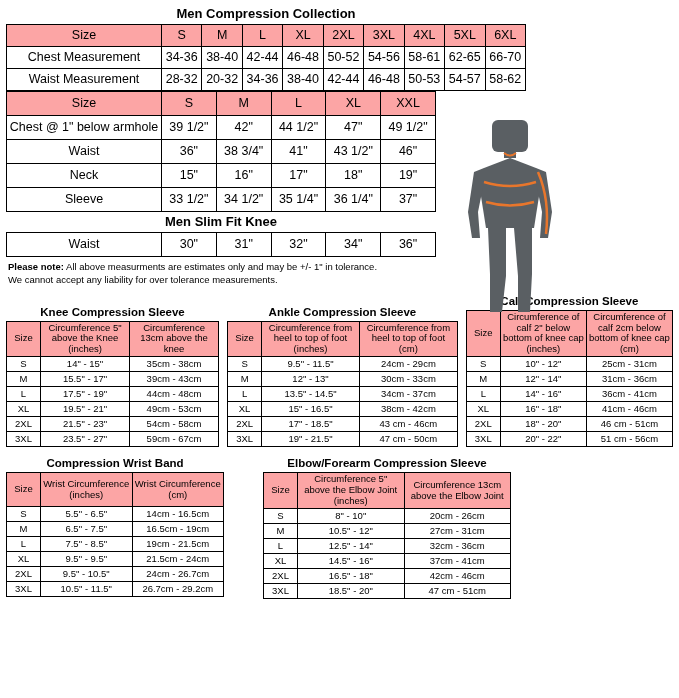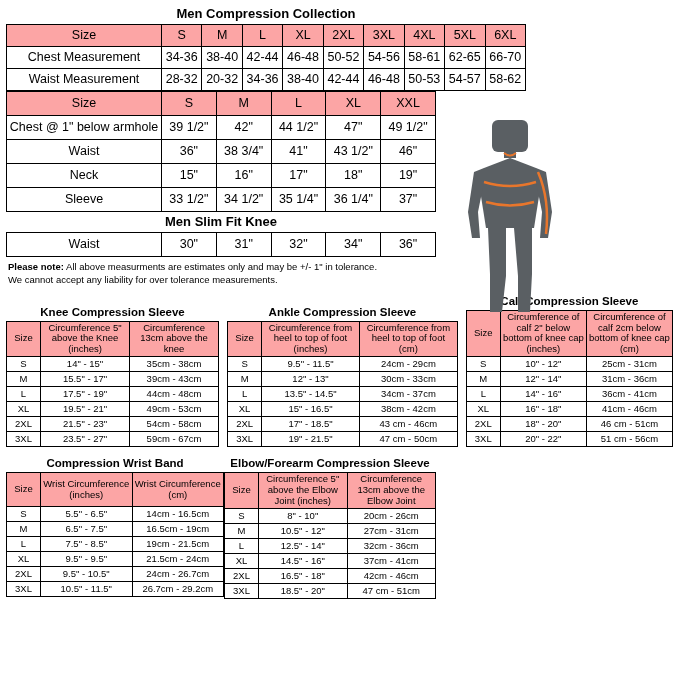--- a/index.html
+++ b/index.html
@@ -75,21 +75,21 @@
   .col-calf { width: 212px; }
   .mid { width: 100%; font-size: 9.5px; }
   .mid td { height: 15px; }
   .mid .hh { height: 34px; font-size: 9.5px; }
   .mid .c0 { width: 34px; }
   .mini-title { font-size: 11.5px; }
 
   
   .two { display: flex; margin-top: 8px; }
   .col-wrist { width: 218px; }
-  .col-elbow { width: 212px; }
+  .col-elbow { width: 248px; margin-left: 39px; }
   .bot { width: 100%; font-size: 9.5px; }
   .bot td { height: 15px; }
   .bot .hh { height: 34px; }
   .bot .c0 { width: 34px; }
 </style>
 </head>
 <body>
 
 <div class="page">
 

